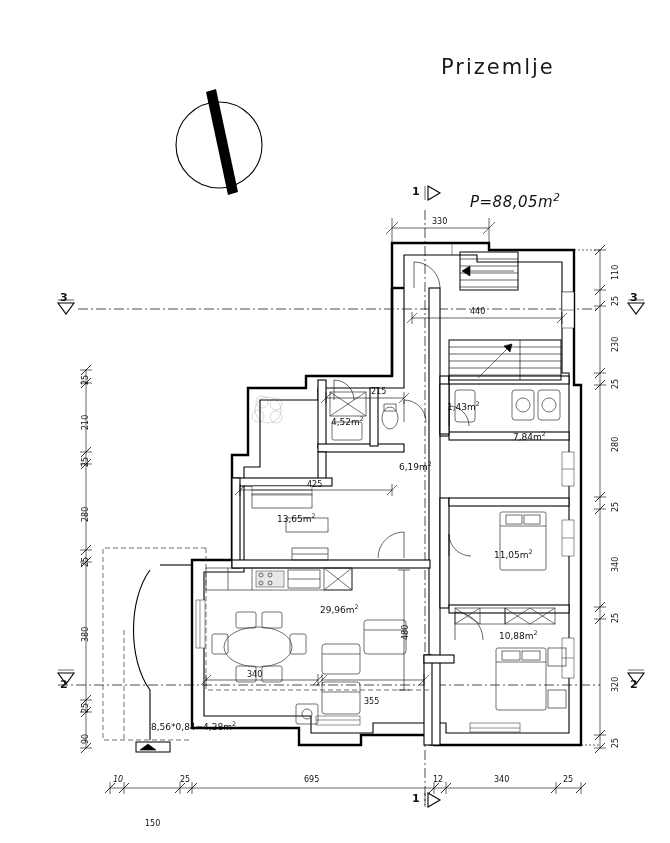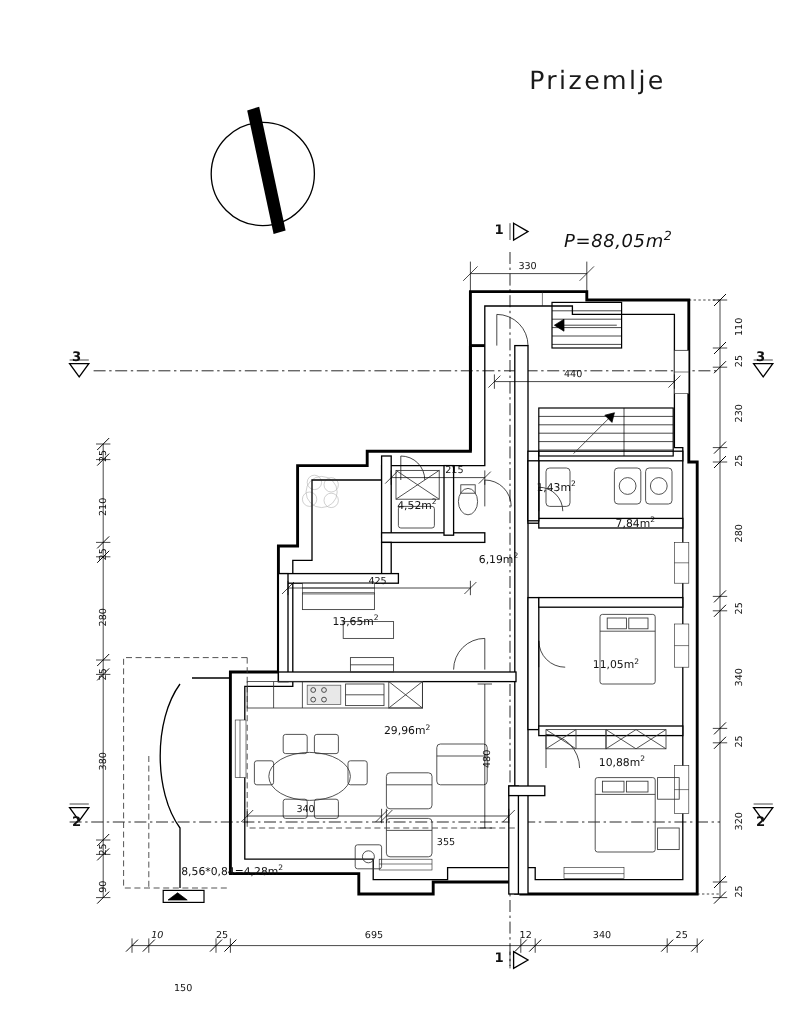--- a/index.html
+++ b/index.html
@@ -517,21 +517,21 @@
 
   <div class="txt dim-v" style="left:82px; top:385px;">25</div>
   <div class="txt dim-v" style="left:82px; top:430px;">210</div>
   <div class="txt dim-v" style="left:82px; top:467px;">25</div>
   <div class="txt dim-v" style="left:82px; top:522px;">280</div>
   <div class="txt dim-v" style="left:82px; top:567px;">25</div>
   <div class="txt dim-v" style="left:82px; top:642px;">380</div>
   <div class="txt dim-v" style="left:82px; top:713px;">25</div>
   <div class="txt dim-v" style="left:82px; top:744px;">90</div>
 
-  <div class="txt dim" style="left:126px; top:776px;font-style:italic;">10</div>
+  <div class="txt dim" style="left:113px; top:776px;font-style:italic;">10</div>
   <div class="txt dim" style="left:145px; top:820px;">150</div>
   <div class="txt dim" style="left:180px; top:776px;">25</div>
   <div class="txt dim" style="left:304px; top:776px;">695</div>
   <div class="txt dim" style="left:433px; top:776px;">12</div>
   <div class="txt dim" style="left:494px; top:776px;">340</div>
   <div class="txt dim" style="left:563px; top:776px;">25</div>
 
 </div>
 
 </body></html>

